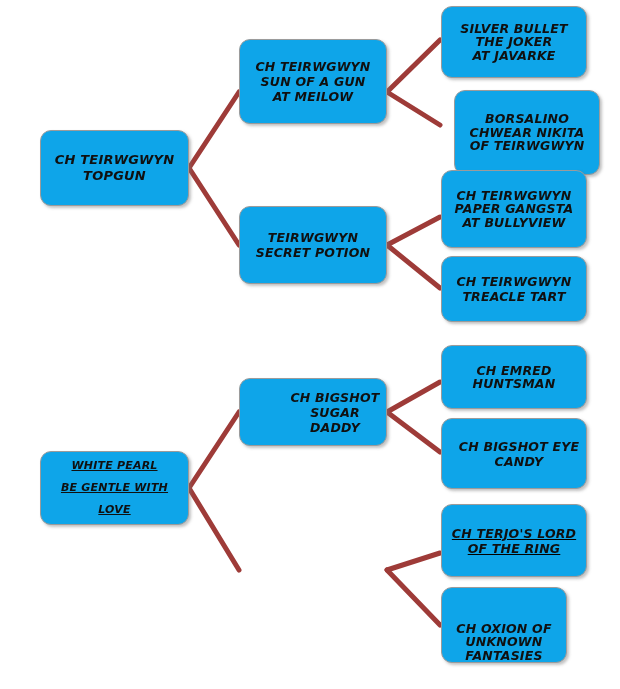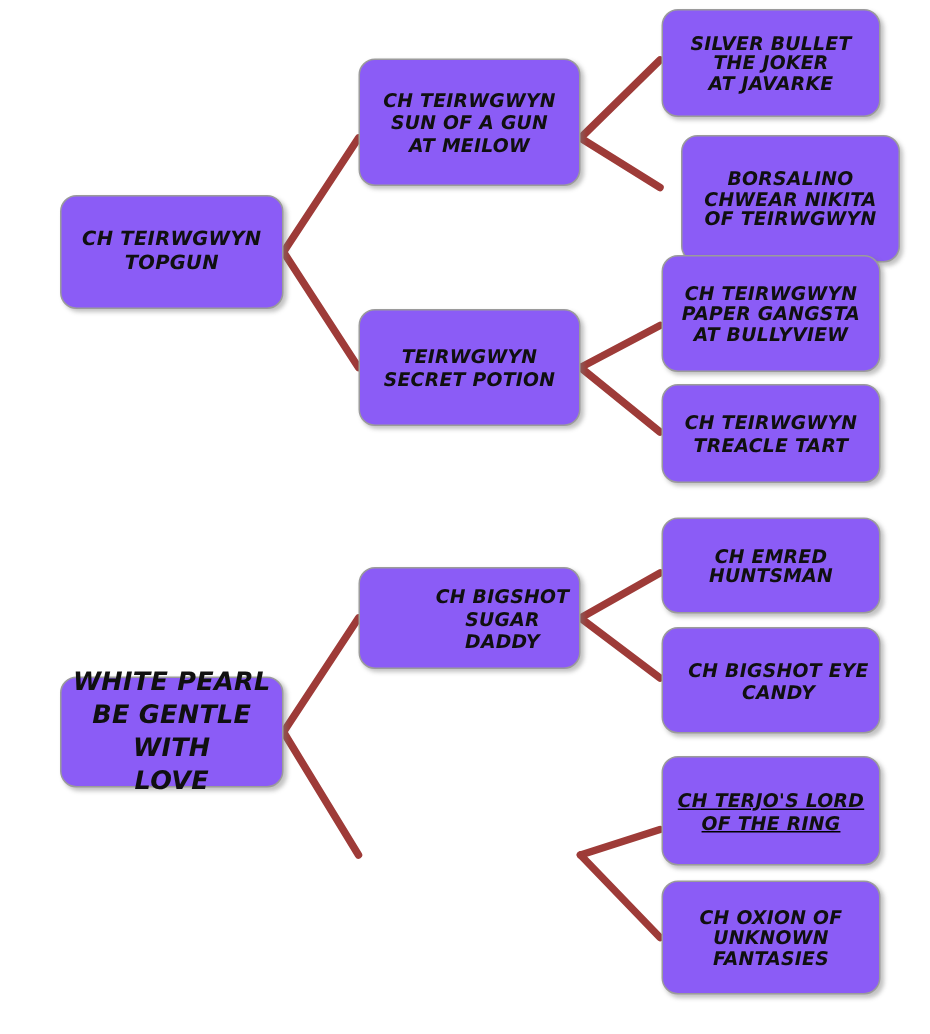--- a/index.html
+++ b/index.html
@@ -20,21 +20,21 @@
     position: absolute;
     left: 0;
     top: 0;
     width: 620px;
     height: 689px;
     pointer-events: none;
   }
   .node-box {
     position: absolute;
     box-sizing: border-box;
-    background: #8b5cf6;
+    background: #0ea5e9;
     border: 1px solid #9b9b9b;
     border-radius: 11px;
     box-shadow: 2px 2px 3px rgba(120,120,120,0.45);
     display: flex;
     align-items: center;
     justify-content: center;
     z-index: 2;
   }
   .node-label {
     display: block;
@@ -46,21 +46,21 @@
     color: #101010;
     text-transform: uppercase;
     letter-spacing: 0.2px;
     white-space: pre-line;
     padding: 0 6px;
     box-sizing: border-box;
   }
   
   .tight  { font-size: 12.5px; line-height: 13.5px; }
   .normal { font-size: 12.5px; line-height: 15px; }
-  .loose  { font-size: 17px; line-height: 22px; }
+  .loose  { font-size: 11px; line-height: 22px; text-decoration: underline; }
   .root-l { font-size: 13px;   line-height: 16px; }
 </style>
 </head>
 <body>
 
 <div id="pedigree-canvas">
 
   <svg id="connector-layer" viewBox="0 0 620 689" width="620" height="689" xmlns="http://www.w3.org/2000/svg">
     <g stroke="#9e3b38" stroke-width="5" stroke-linecap="round" fill="none">
       <line x1="189" y1="168" x2="239" y2="92"></line>
@@ -139,19 +139,19 @@
   <div class="node-box" style="left:441px; top:418px; width:146px; height:71px;padding-left:10px;">
     <span class="node-label normal">CH BIGSHOT EYE
 CANDY</span>
   </div>
 
   <div class="node-box" style="left:441px; top:504px; width:146px; height:73px;text-decoration:underline;">
     <span class="node-label normal">CH TERJO'S LORD
 OF THE RING</span>
   </div>
 
-  <div class="node-box" style="left:441px; top:587px; width:146px; height:76px;">
+  <div class="node-box" style="left:441px; top:587px; width:126px; height:76px;align-items:flex-end;">
     <span class="node-label tight">CH OXION OF
 UNKNOWN
 FANTASIES</span>
   </div>
 
 </div>
 
 </body></html>

